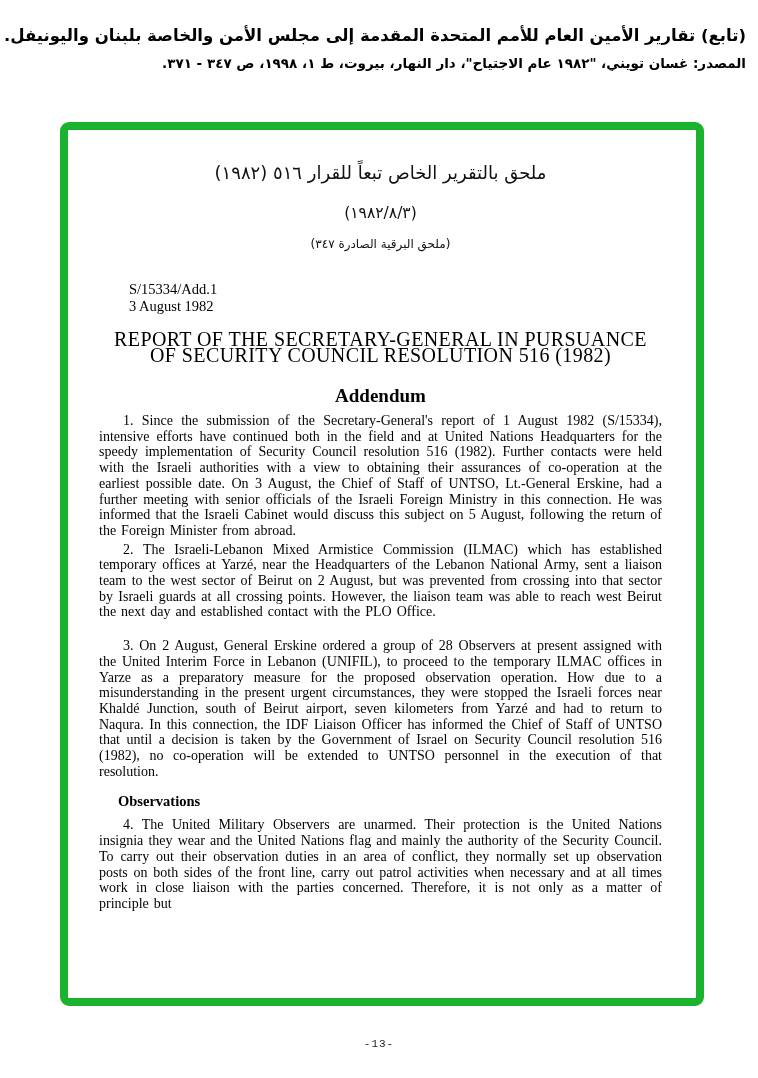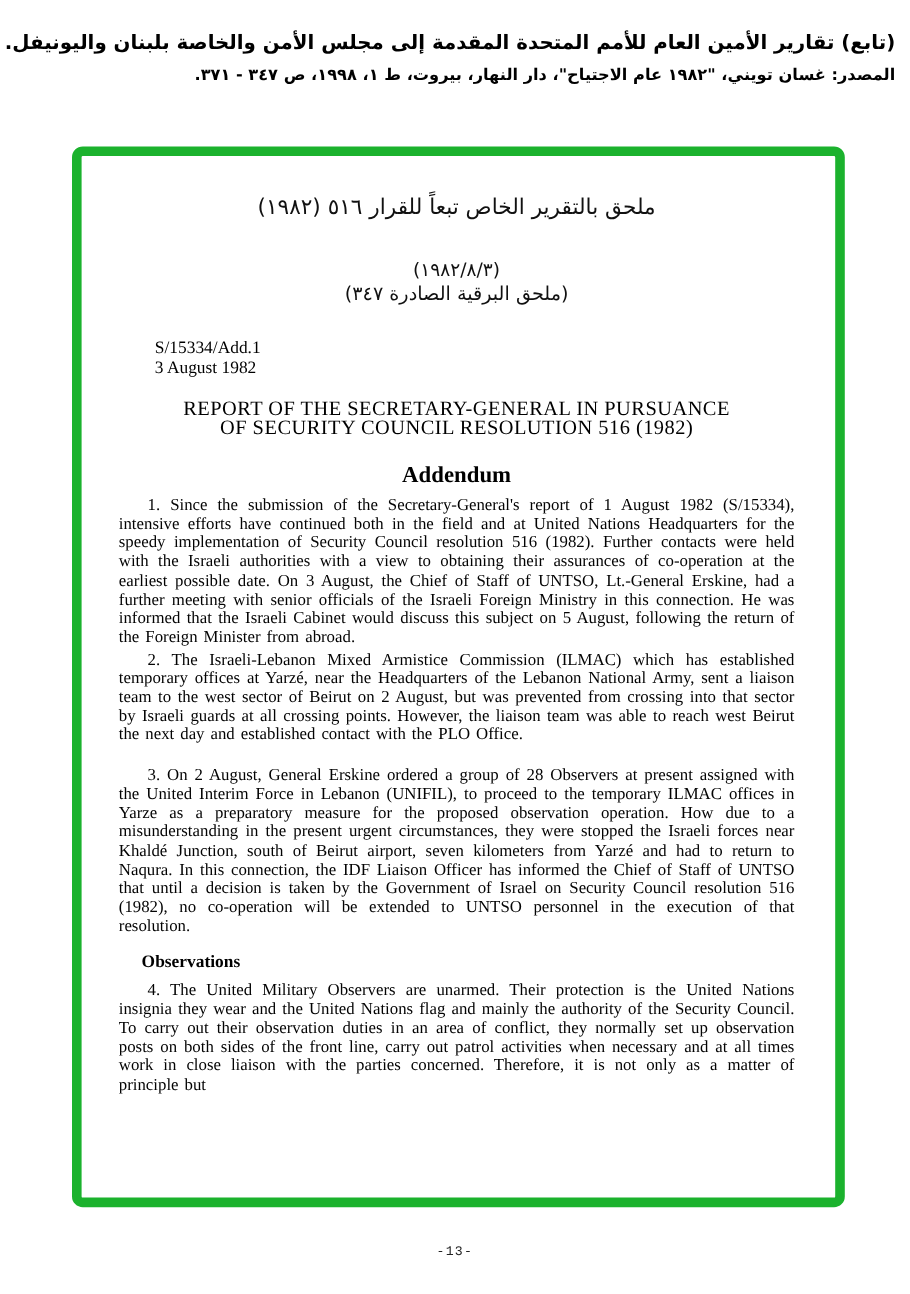--- a/index.html
+++ b/index.html
@@ -43,36 +43,36 @@
   }
 
   
   .arabic-heading {
     direction: rtl;
     text-align: center;
     font-family: "DejaVu Sans", sans-serif;
     color: #111111;
   }
   .arabic-heading .ah1 { font-size: 18px; line-height: 26px; }
-  .arabic-heading .ah2 { font-size: 15.5px; line-height: 22px; margin-top: 28px; letter-spacing: 2px; }
-  .arabic-heading .ah3 { font-size: 16px; line-height: 18px; }
+  .arabic-heading .ah2 { font-size: 15.5px; line-height: 22px; margin-top: 16px; letter-spacing: 2px; }
+  .arabic-heading .ah3 { font-size: 12px; line-height: 18px; margin-top: 11px; }
 
   
   .doc-ref {
     margin-top: 28px;
     margin-left: 30px;
     font-family: "Liberation Serif", serif;
     font-size: 14.5px;
     line-height: 16.5px;
   }
   .report-title {
     margin-top: 18px;
     text-align: center;
     font-family: "Liberation Serif", serif;
-    font-size: 17px;
+    font-size: 20px;
     line-height: 15.5px;
     letter-spacing: 0.4px;
   }
   .addendum-heading {
     margin-top: 25px;
     text-align: center;
     font-family: "Liberation Serif", serif;
     font-weight: bold;
     font-size: 19px;
     line-height: 16px;

